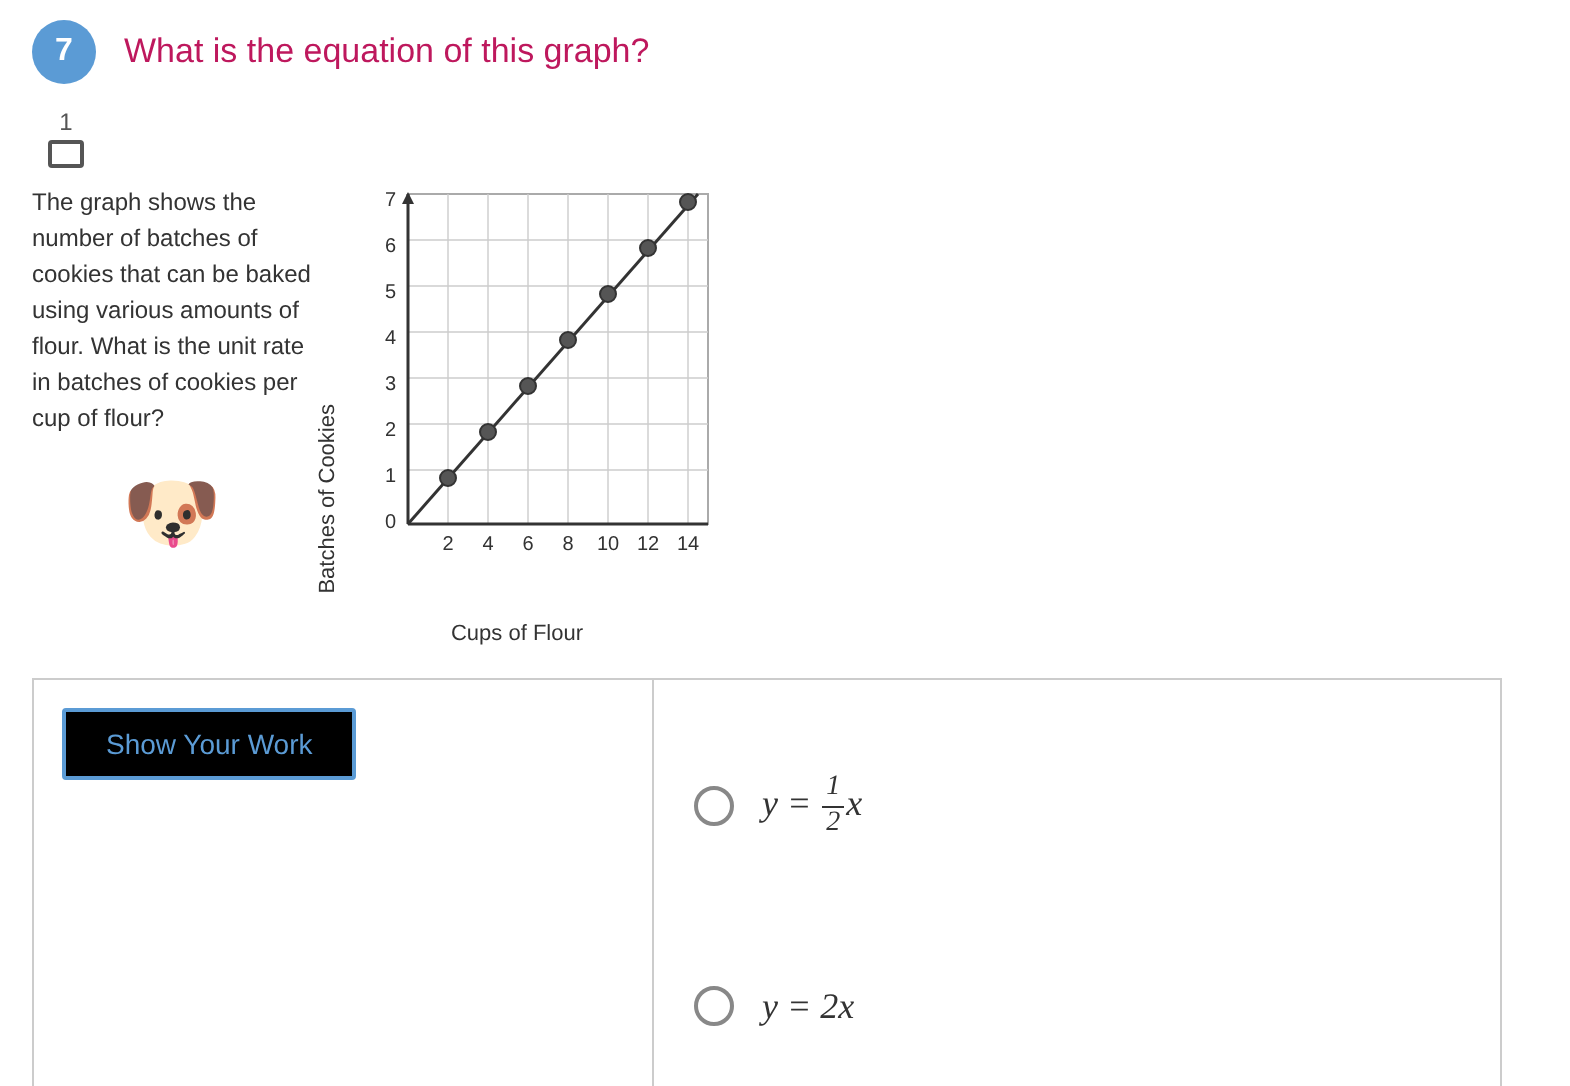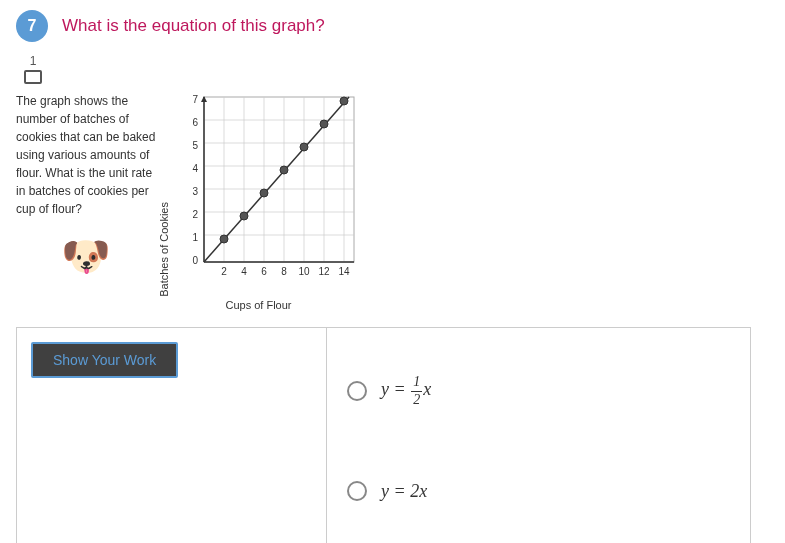--- a/index.html
+++ b/index.html
@@ -95,21 +95,21 @@
     }
 
     .graph-svg {
       border: none;
     }
 
     .x-axis-label {
       font-size: 11px;
       color: #333;
       text-align: center;
-      margin-top: 2px;
+      margin-top: 14px;
     }
 
     .cookie-chef {
       width: 65px;
       height: 65px;
       display: flex;
       align-items: center;
       justify-content: center;
       font-size: 40px;
     }
@@ -124,21 +124,21 @@
 
     .show-work-panel {
       width: 310px;
       min-height: 220px;
       border-right: 1px solid #ccc;
       padding: 14px;
     }
 
     .show-work-button {
       border: 2px solid #5b9bd5;
-      background: #404040;
+      background: #000000;
       color: #5b9bd5;
       padding: 8px 20px;
       font-size: 14px;
       cursor: pointer;
       border-radius: 2px;
     }
 
     .answer-choices-panel {
       flex: 1;
       padding: 10px 20px;

